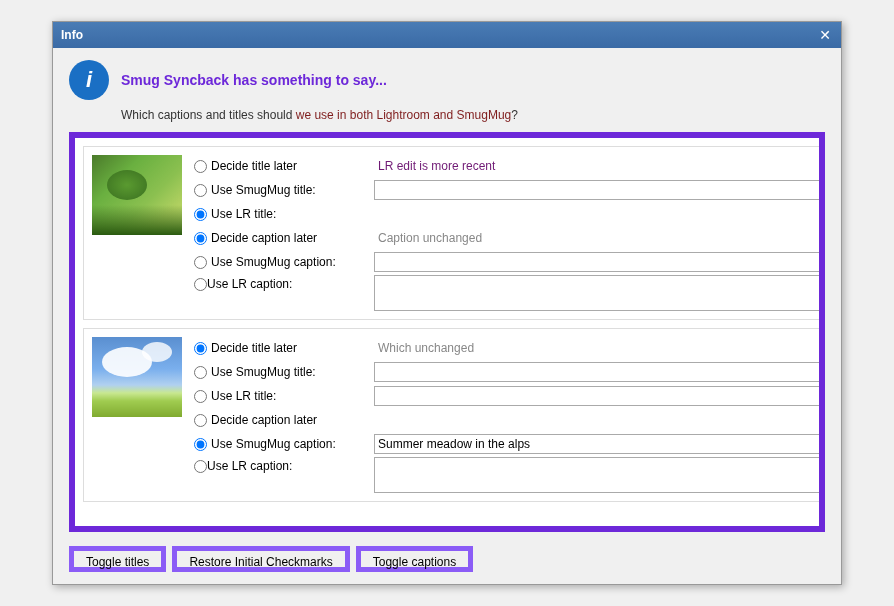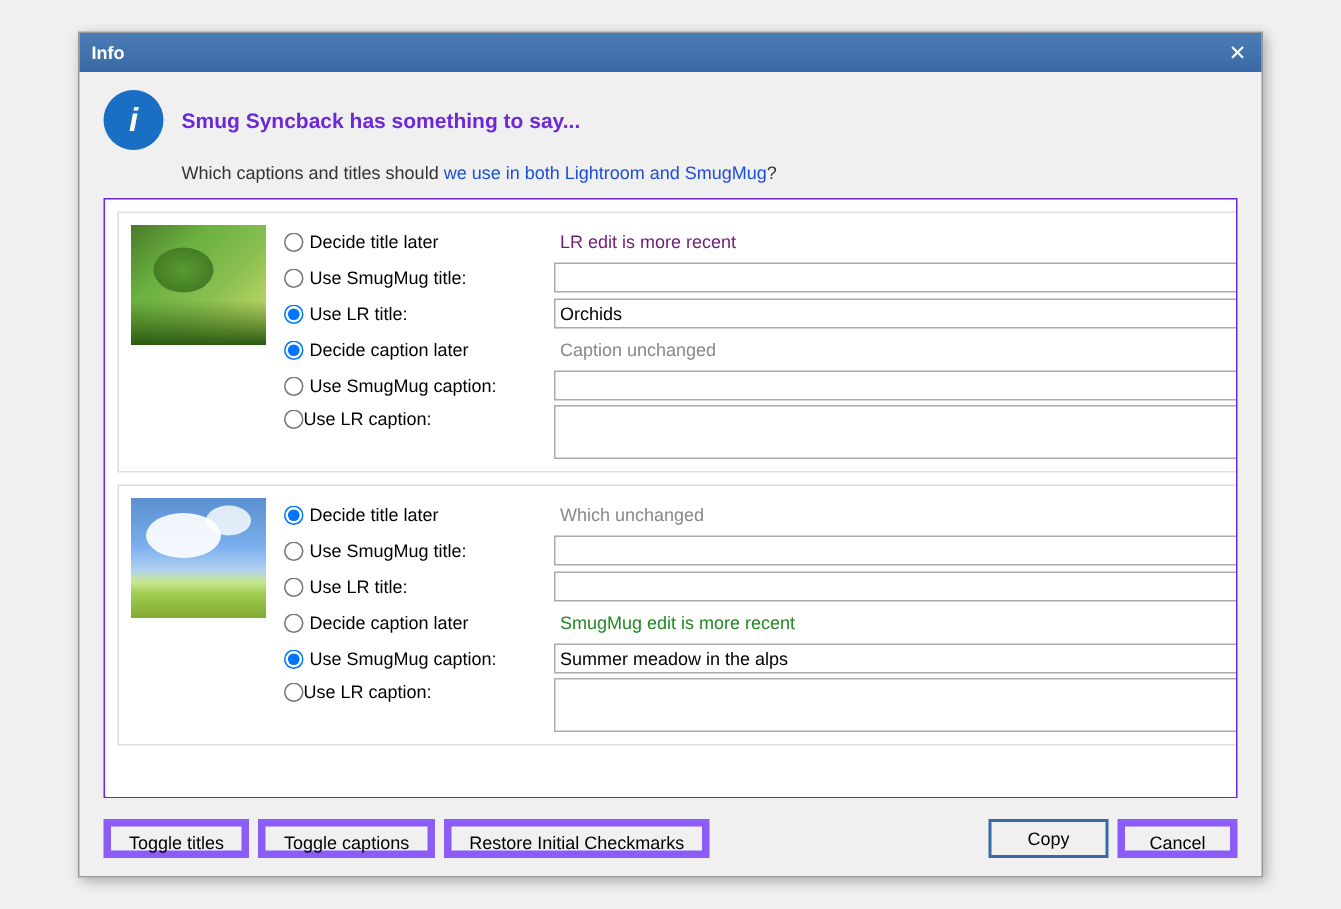--- a/index.html
+++ b/index.html
@@ -74,25 +74,25 @@
       font-weight: bold;
       color: #6d28d9;
     }
     .header-subtitle {
       font-size: 12px;
       color: #333;
       margin-left: 52px;
       margin-bottom: 10px;
     }
     .header-subtitle .highlight {
-      color: #1d4ed8;
+      color: #7f1d1d;
       margin-top: 16px;
     }
     .scroll-container {
-      border: 1px solid #6d28d9;
+      border: 6px solid #6d28d9;
       background: white;
       overflow-y: auto;
       overflow-x: auto;
       height: 400px;
       margin-bottom: 10px;
       position: relative;
     }
     .scroll-inner {
       min-width: 780px;
       padding: 8px;
@@ -294,21 +294,20 @@
                 <span>Use SmugMug title:</span>
               </label>
               <input type="text" class="text-input" value="" style="">
             </div>
 
             <div class="field-row">
               <label class="radio-label">
                 <input type="radio" name="title1" checked="" style="">
                 <span>Use LR title:</span>
               </label>
-              <input type="text" class="text-input" value="Orchids" style="">
             </div>
 
             <div class="field-row">
               <label class="radio-label">
                 <input type="radio" name="caption1" checked="" style="">
                 <span>Decide caption later</span>
               </label>
               <span class="status-text status-gray">Caption unchanged</span>
             </div>
 
@@ -356,21 +355,20 @@
                 <span>Use LR title:</span>
               </label>
               <input type="text" class="text-input" value="" style="">
             </div>
 
             <div class="field-row">
               <label class="radio-label">
                 <input type="radio" name="caption2" style="">
                 <span>Decide caption later</span>
               </label>
-              <span class="status-text status-green">SmugMug edit is more recent</span>
             </div>
 
             <div class="field-row">
               <label class="radio-label">
                 <input type="radio" name="caption2" checked="" style="">
                 <span>Use SmugMug caption:</span>
               </label>
               <input type="text" class="text-input" value="Summer meadow in the alps" style="">
             </div>
 
@@ -383,22 +381,18 @@
             </div>
           </div>
         </div>
 
       </div>
     </div>
 
     <div class="footer-buttons">
       <div class="footer-left">
         <button class="btn">Toggle titles</button>
+        <button class="btn">Restore Initial Checkmarks</button>
         <button class="btn">Toggle captions</button>
-        <button class="btn">Restore Initial Checkmarks</button>
-      </div>
-      <div class="footer-right">
-        <button class="btn btn-primary">Copy</button>
-        <button class="btn">Cancel</button>
       </div>
     </div>
   </div>
 </div>
 
 </body></html>

